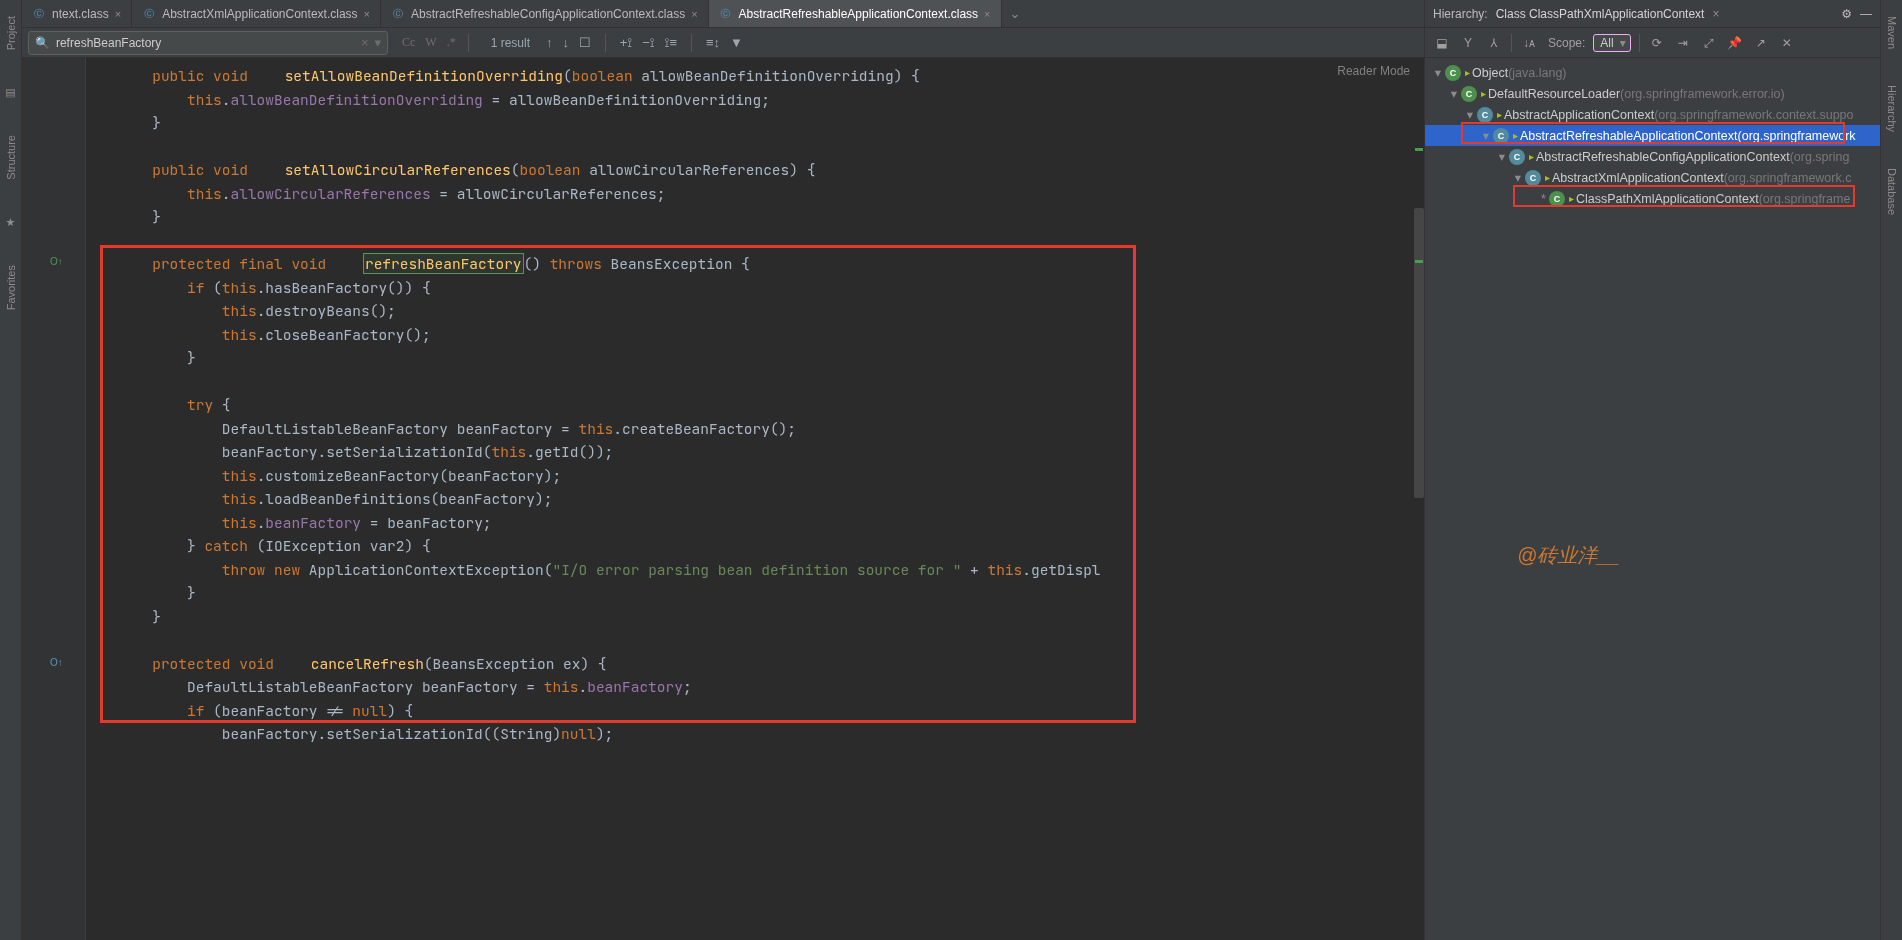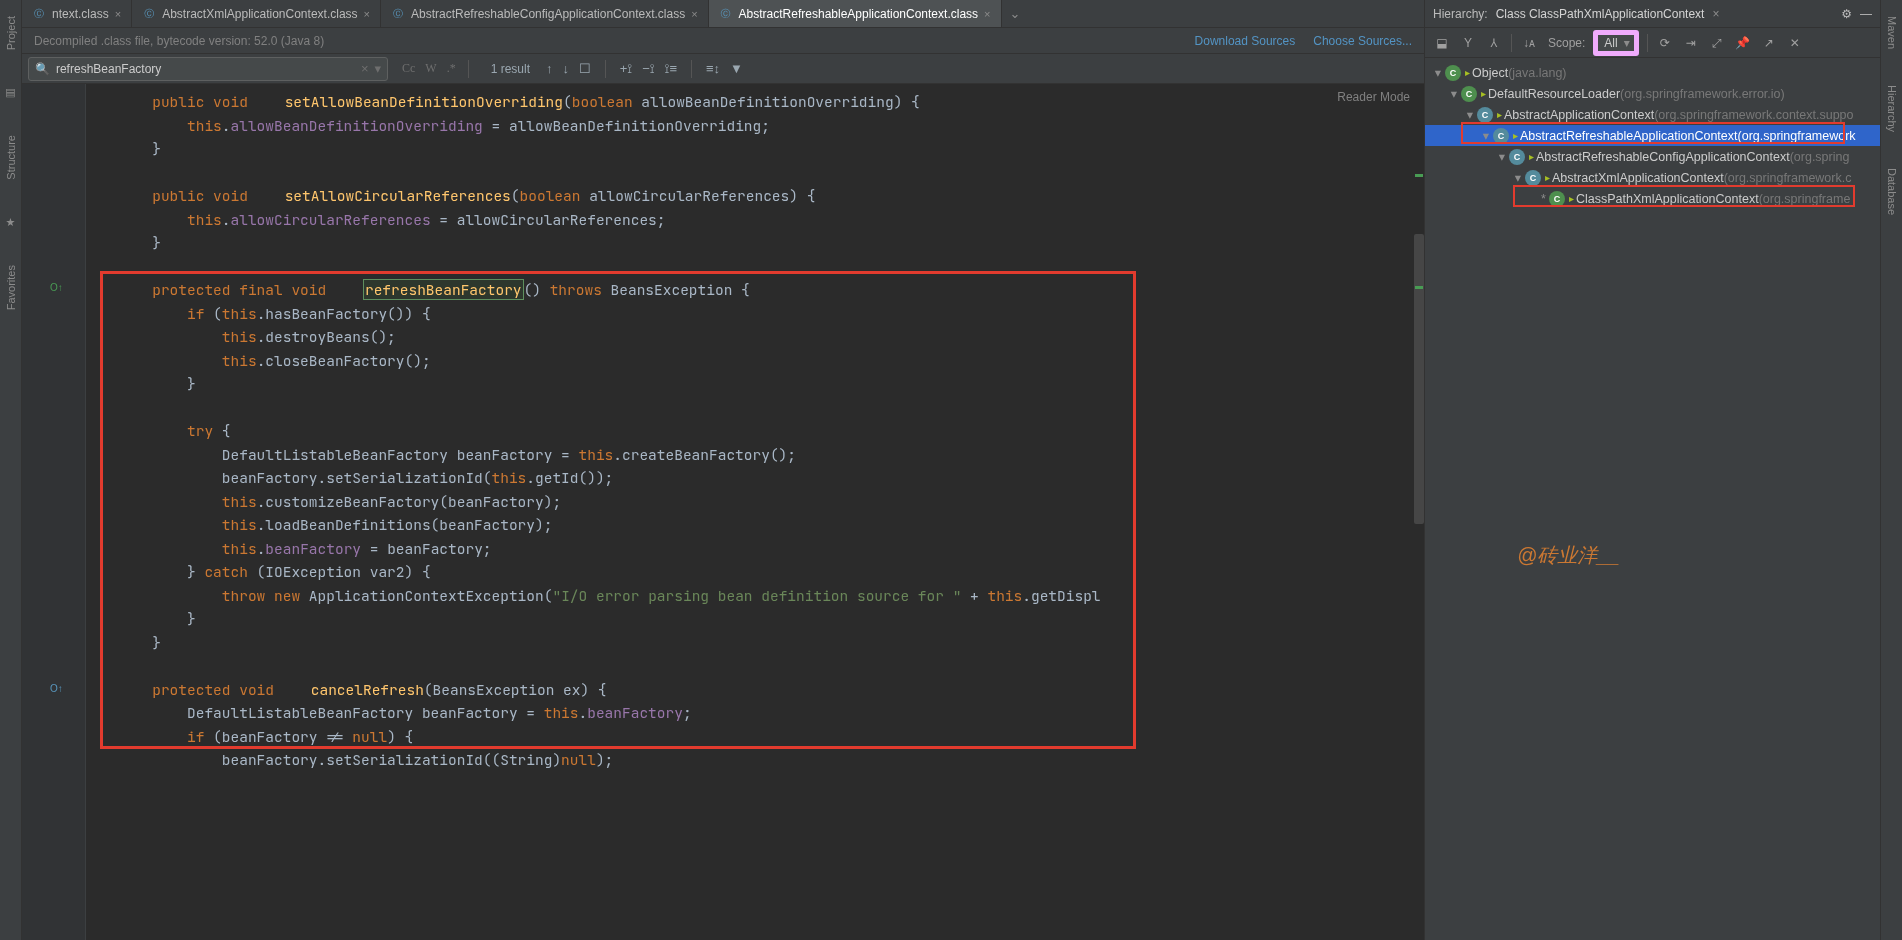--- a/index.html
+++ b/index.html
@@ -186,21 +186,21 @@
   align-items: center;
   gap: 8px;
   padding: 0 8px;
   border-bottom: 1px solid #323232;
   color: #a0a0a0;
   font-size: 12px;
 }
 .rp-toolbar .tbtn { cursor: pointer; width: 18px; text-align: center; }
 .rp-toolbar .scope-lbl { margin-left: 2px; }
 .rp-toolbar .scope-sel {
-  background: #45494a; border: 5px solid #f0abfc; border-radius: 3px;
+  background: #45494a; border: 1px solid #f0abfc; border-radius: 3px;
   padding: 1px 16px 1px 6px; color: #cccccc; position: relative;
 }
 .rp-toolbar .scope-sel::after { content: "▾"; position: absolute; right: 4px; color: #8c8c8c; }
 .rp-toolbar .sep { width: 1px; height: 18px; background: #555; }
 .hierarchy-tree { flex: 1; padding: 4px 0; font-size: 12.5px; position: relative; }
 .hnode {
   display: flex; align-items: center; height: 21px;
   padding-right: 6px; white-space: nowrap; overflow: hidden;
 }
 .hnode .arrow { width: 14px; text-align: center; color: #8c8c8c; cursor: pointer; }
@@ -276,26 +276,20 @@
             <span>AbstractRefreshableConfigApplicationContext.class</span>
             <span class="close">×</span>
           </div><div class="tab active">
             <span class="file-icon">Ⓒ</span>
             <span>AbstractRefreshableApplicationContext.class</span>
             <span class="close">×</span>
           </div></div>
       <div class="dropdown">⌄</div>
     </div>
 
-    <div class="info-bar">
-      <span>Decompiled .class file, bytecode version: 52.0 (Java 8)</span>
-      <span class="spacer"></span>
-      <a>Download Sources</a>
-      <a>Choose Sources...</a>
-    </div>
 
     <div class="search-bar">
       <div class="search-input-wrap">
         <span class="mag">🔍</span>
         <input type="text" value="refreshBeanFactory" style="">
         <span class="pin">×</span>
         <span class="pin">▾</span>
       </div>
       <div class="search-tools">
         <span class="tool">Cc</span>

